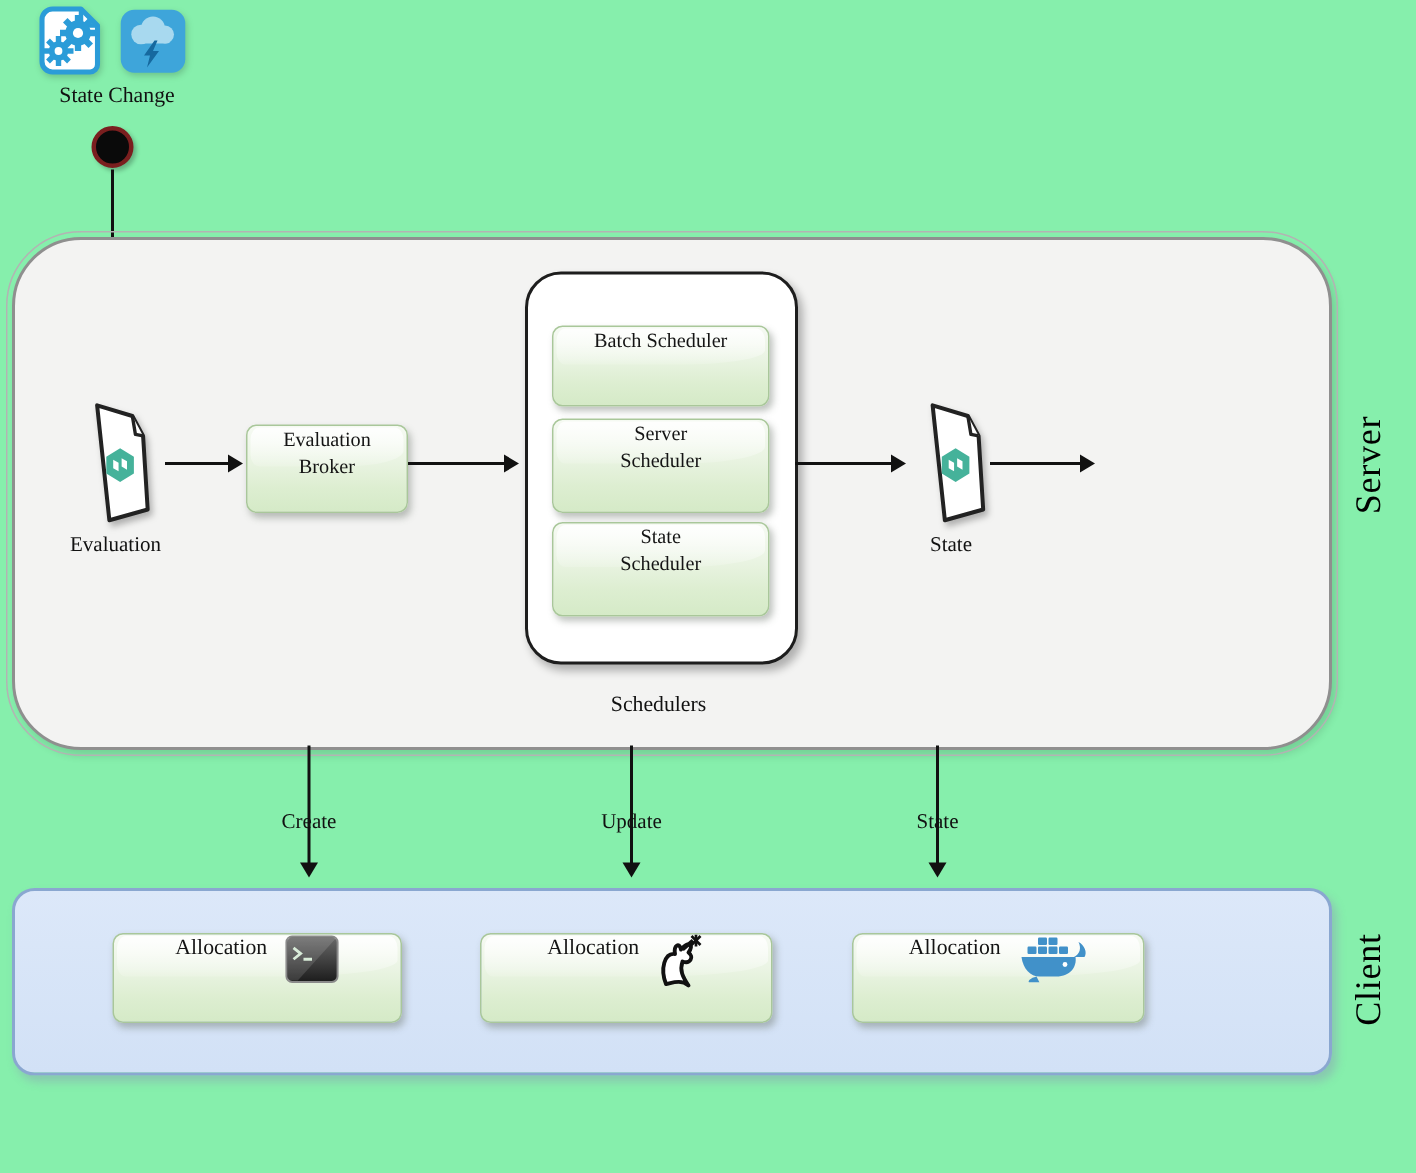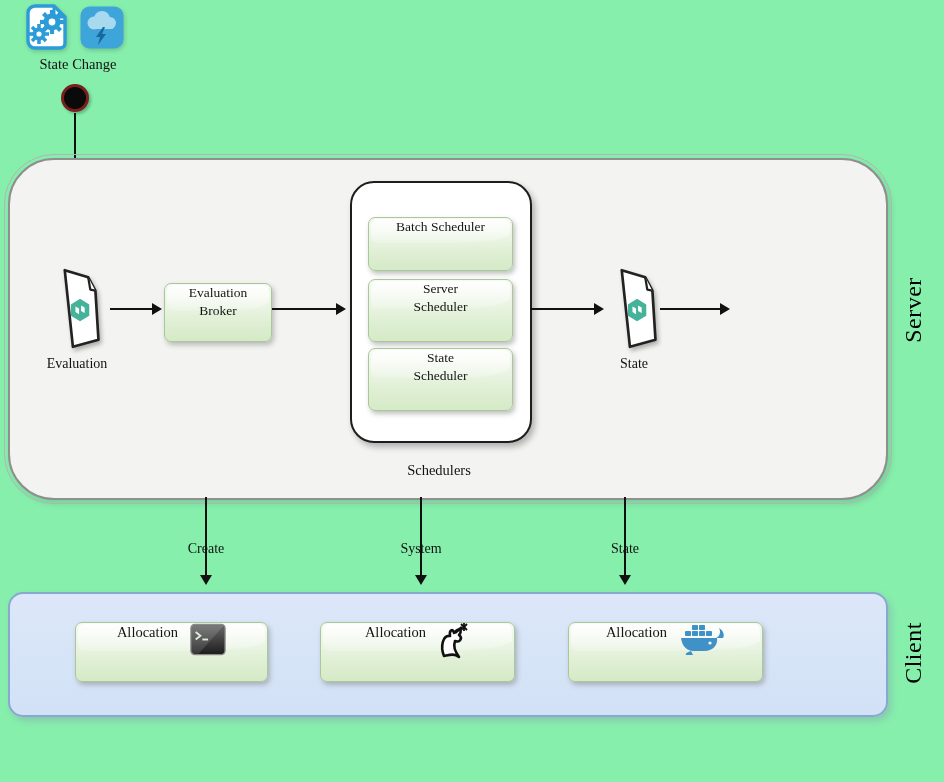--- a/index.html
+++ b/index.html
@@ -171,21 +171,21 @@
   <div class="hline" style="left:660px;top:308px;width:62px"></div>
   <div class="ah-right" style="left:720px;top:303px"></div>
 
 
   <div class="vline" style="left:205px;top:497px;height:80px"></div>
   <div class="ah-down" style="left:200px;top:575px"></div>
   <div class="lbl" style="left:156px;top:541px;width:100px">Create</div>
 
   <div class="vline" style="left:420px;top:497px;height:80px"></div>
   <div class="ah-down" style="left:415px;top:575px"></div>
-  <div class="lbl" style="left:371px;top:541px;width:100px">System</div>
+  <div class="lbl" style="left:371px;top:541px;width:100px">Update</div>
 
   <div class="vline" style="left:624px;top:497px;height:80px"></div>
   <div class="ah-down" style="left:619px;top:575px"></div>
   <div class="lbl" style="left:575px;top:541px;width:100px">State</div>
 
   <div class="client-box"></div>
   <div class="vlabel" style="left:858px;top:638px">Client</div>
 
   <div class="gbox" style="left:75px;top:622px;width:191px;height:58px;font-size:14.5px">
     <span>Allocation</span>

